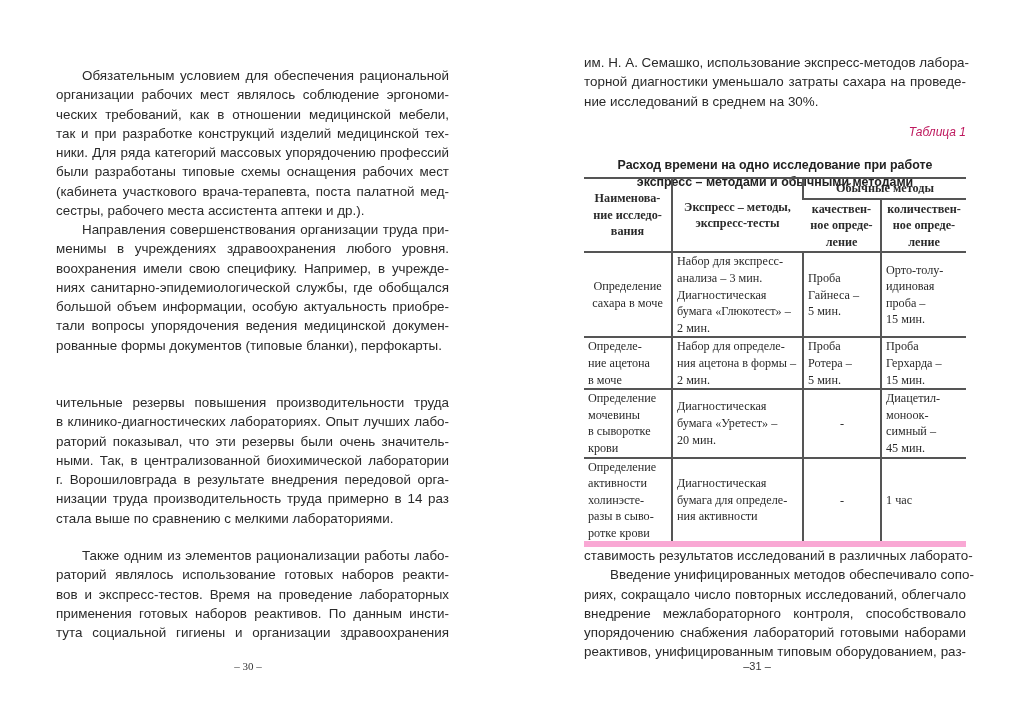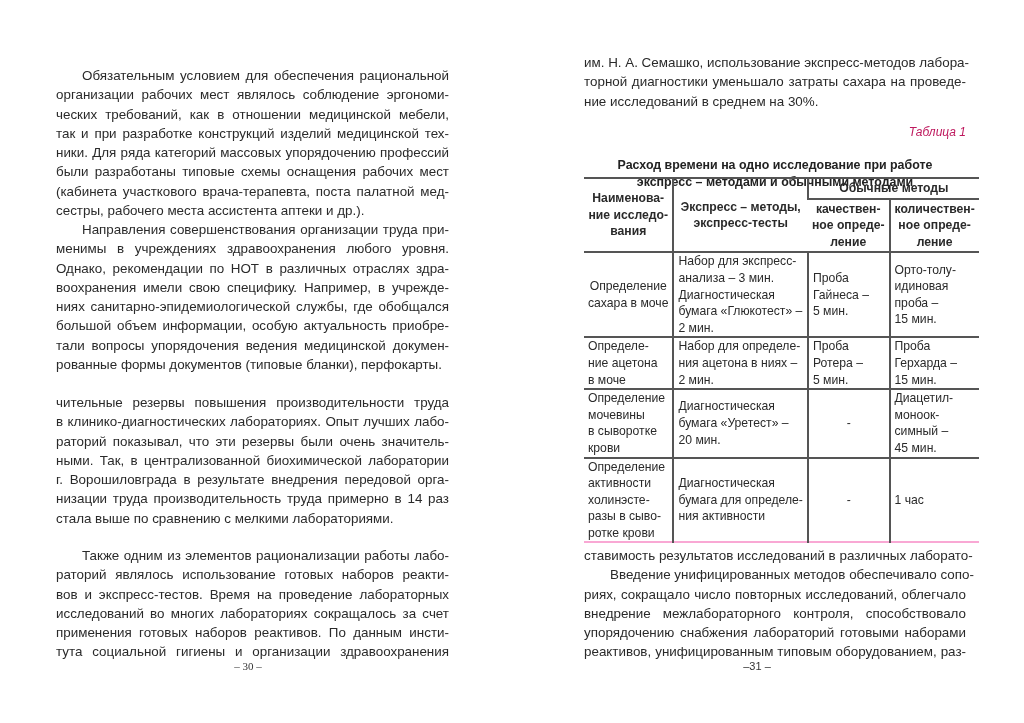--- a/index.html
+++ b/index.html
@@ -12,21 +12,21 @@
   .para .ln { display: block; white-space: nowrap; text-align: justify; text-align-last: justify; }
   .para .ln.last { text-align-last: left; }
   .para .ln.ind { padding-left: 26px; }
   .pagenum { position: absolute; top: 660px; font-size: 11px; color: #333; width: 80px; text-align: center; }
   .tcap { position: absolute; font-size: 12px; font-style: italic; color: #be185d; }
   .ttitle { position: absolute; font-size: 12.4px; font-weight: bold; text-align: center; line-height: 17px; color: #222; }
   table.t { position: absolute; left: 72px; top: 177px; width: 382px; border-collapse: collapse; font-size: 12.2px; line-height: 16.6px; color: #2a2a2a; }
   table.t th { font-weight: bold; text-align: center; padding: 1px 4px; vertical-align: middle; }
   table.t td { padding: 0 4px; vertical-align: middle; text-align: left; }
   table.t td.c { text-align: center; }
-  table.t { border-top: 2px solid #555; border-bottom: 2px solid #f9a8d4; }
+  table.t { border-top: 2px solid #555; border-bottom: 6px solid #f9a8d4; font-family: Liberation Serif, serif; }
   table.t th, table.t td { border-left: 2px solid #555; border-top: 2px solid #555; }
   table.t tr > *:first-child { border-left: none; }
   table.t td .ln, table.t th .ln { display: block; white-space: nowrap; }
 </style>
 </head>
 <body>
 
 <div class="page left">
   <div class="para" style="left:56px; top:66px; width:393px;">
     <span class="ln ind">Обязательным условием для обеспечения рациональной</span>
@@ -35,21 +35,20 @@
     <span class="ln">так и при разработке конструкций изделий медицинской тех-</span>
     <span class="ln">ники. Для ряда категорий массовых упорядочению профессий</span>
     <span class="ln">были разработаны типовые схемы оснащения рабочих мест</span>
     <span class="ln">(кабинета участкового врача-терапевта, поста палатной мед-</span>
     <span class="ln last">сестры, рабочего места ассистента аптеки и др.).</span>
   </div>
 
   <div class="para" style="left:56px; top:220px; width:393px;">
     <span class="ln ind">Направления совершенствования организации труда при-</span>
     <span class="ln">менимы в учреждениях здравоохранения любого уровня.</span>
-    <span class="ln">Однако, рекомендации по НОТ в различных отраслях здра-</span>
     <span class="ln">воохранения имели свою специфику. Например, в учрежде-</span>
     <span class="ln">ниях санитарно-эпидемиологической службы, где обобщался</span>
     <span class="ln">большой объем информации, особую актуальность приобре-</span>
     <span class="ln">тали вопросы упорядочения ведения медицинской докумен-</span>
     <span class="ln last">рованные формы документов (типовые бланки), перфокарты.</span>
   </div>
 
   <div class="para" style="left:56px; top:393px; width:393px;">
     <span class="ln">чительные резервы повышения производительности труда</span>
     <span class="ln">в клинико-диагностических лабораториях. Опыт лучших лабо-</span>
@@ -57,21 +56,20 @@
     <span class="ln">ными. Так, в централизованной биохимической лаборатории</span>
     <span class="ln">г. Ворошиловграда в результате внедрения передовой орга-</span>
     <span class="ln">низации труда производительность труда примерно в 14 раз</span>
     <span class="ln last">стала выше по сравнению с мелкими лабораториями.</span>
   </div>
 
   <div class="para" style="left:56px; top:546px; width:393px;">
     <span class="ln ind">Также одним из элементов рационализации работы лабо-</span>
     <span class="ln">раторий являлось использование готовых наборов реакти-</span>
     <span class="ln">вов и экспресс-тестов. Время на проведение лабораторных</span>
-    <span class="ln">исследований во многих лабораториях сокращалось за счет</span>
     <span class="ln">применения готовых наборов реактивов. По данным инсти-</span>
     <span class="ln">тута социальной гигиены и организации здравоохранения</span>
   </div>
 
   <div class="pagenum" style="left:208px;font-family:Liberation Serif, serif;">– 30 –</div>
 </div>
 
 <div class="page right">
   <div class="para" style="left:72px; top:53px; width:382px;">
     <span class="ln ind" style="padding-left:0;">им. Н. А. Семашко, использование экспресс-методов лабора-</span>
@@ -145,21 +143,21 @@
         </td>
       </tr>
       <tr>
         <td>
           <span class="ln">Определе-</span>
           <span class="ln">ние ацетона</span>
           <span class="ln">в моче</span>
         </td>
         <td>
           <span class="ln">Набор для определе-</span>
-          <span class="ln">ния ацетона в ниях –</span>
+          <span class="ln">ния ацетона в формы –</span>
           <span class="ln">2 мин.</span>
         </td>
         <td>
           <span class="ln">Проба</span>
           <span class="ln">Ротера –</span>
           <span class="ln">5 мин.</span>
         </td>
         <td>
           <span class="ln">Проба</span>
           <span class="ln">Герхарда –</span>

